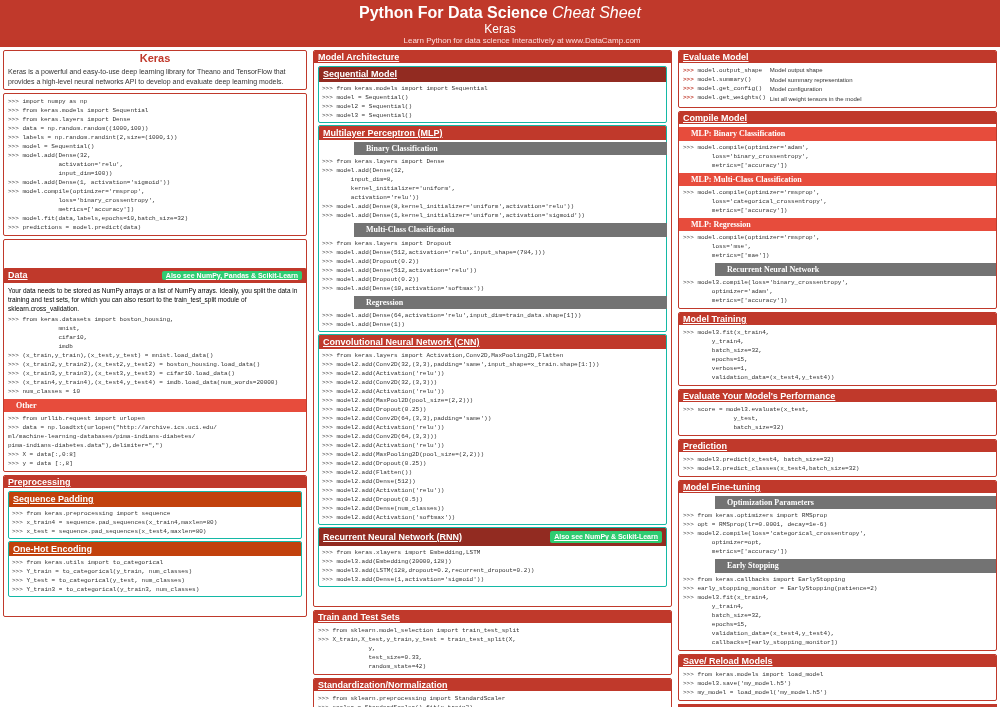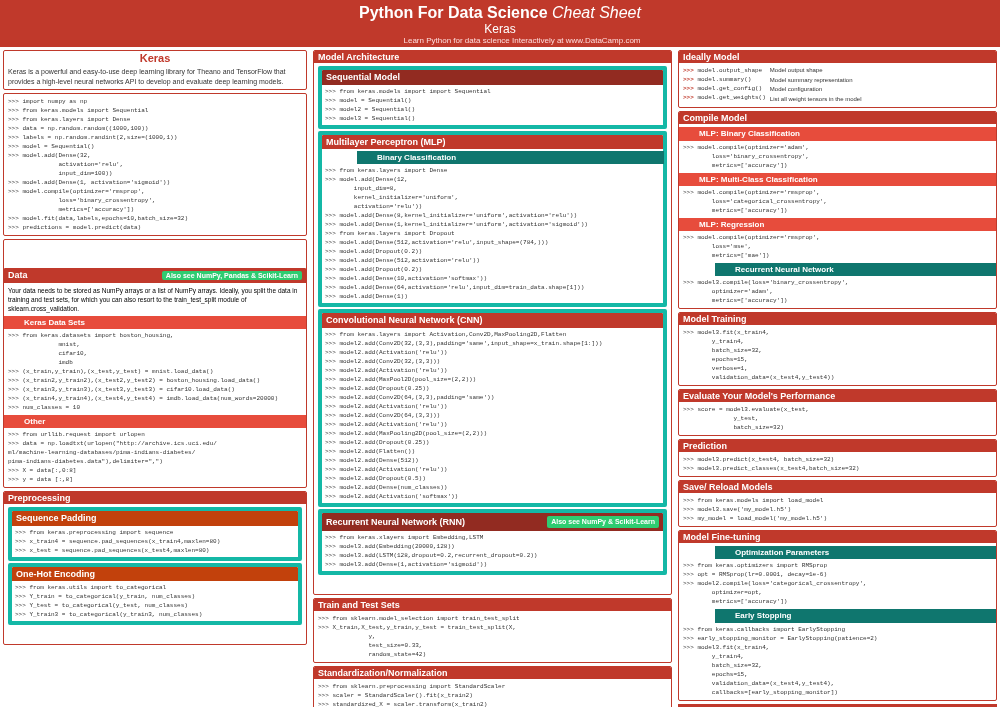--- a/index.html
+++ b/index.html
@@ -69,28 +69,28 @@
       padding: 3px 4px;
       font-size: 6.5px;
       line-height: 1.4;
     }
     .red { border-color: #c0392b; }
 
     
     .sub-header {
       background: #e74c3c;
       color: white;
-      font-family: Liberation Sans, sans-serif;
+      font-family: Liberation Serif, serif;
       font-size: 8px;
       font-weight: bold;
-      padding: 1px 20px;
+      padding: 1px 12px;
       margin: 3px -4px 2px -4px;
     }
     .sub-header:first-child { margin-top: 0; }
-    .sub-header.dark { background: #0f766e; margin-left: 32px; }
+    .sub-header.dark { background: #737373; margin-left: 32px; }
 
     .code { font-family: 'Courier New', monospace; font-size: 6px; color: #333; line-height: 1.5; }
     .code-line { display: block; }
     .prompt { color: #c0392b; font-weight: bold; }
     .keras-title {
       color: #c0392b;
       font-family: Arial, sans-serif;
       font-size: 11px;
       font-weight: bold;
       text-align: center;
@@ -105,26 +105,27 @@
     }
 
     .box-title {
       background: #c0392b;
       color: white;
       font-family: Arial, sans-serif;
       font-size: 9px;
       font-weight: bold;
       padding: 1px 4px;
       border-radius: 1px 1px 0 0;
+      text-decoration: underline;
     }
     .box-title.light-red { background: #c2410c; }
     .box-title.dark { background: #922b21; }
 
     .inner-section {
-      border: 4px solid #14b8a6;
+      border: 1px solid #14b8a6;
       border-radius: 2px;
       margin-bottom: 2px;
     }
     .inner-section:last-child { margin-bottom: 16px; }
 
     .also-see {
       background: #2ecc71;
       color: white;
       font-size: 7px;
       font-family: Arial, sans-serif;
@@ -190,21 +191,20 @@
         </div>
       </div>
 
       <div class="section red">
         <div class="box-title" style="display:flex;justify-content:space-between;align-items:center;margin-top:28px;">
           <span>Data</span>
           <span class="also-see">Also see NumPy, Pandas &amp; Scikit-Learn</span>
         </div>
         <div class="section-body">
           <div style="font-family:Arial,sans-serif;font-size:6.5px;margin-bottom:2px;">Your data needs to be stored as NumPy arrays or a list of NumPy arrays. Ideally, you split the data in training and test sets, for which you can also resort to the train_test_split module of sklearn.cross_validation.</div>
-          <div class="sub-header">Keras Data Sets</div>
           <div class="code multiline">&gt;&gt;&gt; from keras.datasets import boston_housing,
               mnist,
               cifar10,
               imdb
 &gt;&gt;&gt; (x_train,y_train),(x_test,y_test) = mnist.load_data()
 &gt;&gt;&gt; (x_train2,y_train2),(x_test2,y_test2) = boston_housing.load_data()
 &gt;&gt;&gt; (x_train3,y_train3),(x_test3,y_test3) = cifar10.load_data()
 &gt;&gt;&gt; (x_train4,y_train4),(x_test4,y_test4) = imdb.load_data(num_words=20000)
 &gt;&gt;&gt; num_classes = 10</div>
           <div class="sub-header">Other</div>
@@ -262,26 +262,28 @@
             <div class="box-title">Multilayer Perceptron (MLP)</div>
             <div style="padding:2px 3px;">
               <div class="sub-header dark">Binary Classification</div>
               <div class="code multiline">&gt;&gt;&gt; from keras.layers import Dense
 &gt;&gt;&gt; model.add(Dense(12,
         input_dim=8,
         kernel_initializer='uniform',
         activation='relu'))
 &gt;&gt;&gt; model.add(Dense(8,kernel_initializer='uniform',activation='relu'))
 &gt;&gt;&gt; model.add(Dense(1,kernel_initializer='uniform',activation='sigmoid'))</div>
+              <div class="sub-header dark">Multi-Class Classification</div>
               <div class="code multiline">&gt;&gt;&gt; from keras.layers import Dropout
 &gt;&gt;&gt; model.add(Dense(512,activation='relu',input_shape=(784,)))
 &gt;&gt;&gt; model.add(Dropout(0.2))
 &gt;&gt;&gt; model.add(Dense(512,activation='relu'))
 &gt;&gt;&gt; model.add(Dropout(0.2))
 &gt;&gt;&gt; model.add(Dense(10,activation='softmax'))</div>
+              <div class="sub-header dark">Regression</div>
               <div class="code multiline">&gt;&gt;&gt; model.add(Dense(64,activation='relu',input_dim=train_data.shape[1]))
 &gt;&gt;&gt; model.add(Dense(1))</div>
             </div>
           </div>
 
           <div class="inner-section">
             <div class="box-title">Convolutional Neural Network (CNN)</div>
             <div style="padding:2px 3px;">
               <div class="code multiline">&gt;&gt;&gt; from keras.layers import Activation,Conv2D,MaxPooling2D,Flatten
 &gt;&gt;&gt; model2.add(Conv2D(32,(3,3),padding='same',input_shape=x_train.shape[1:]))
@@ -343,21 +345,21 @@
             </div>
           </div>
         </div>
       </div>
 
     </div>
 
     <div class="col col-right">
 
       <div class="section red">
-        <div class="box-title">Ideally Model</div>
+        <div class="box-title">Evaluate Model</div>
         <div class="section-body">
           <div style="display:flex;gap:4px;">
             <div class="code">
               <span class="code-line"><span class="prompt">&gt;&gt;&gt; </span>model.output_shape</span>
               <span class="code-line"><span class="prompt">&gt;&gt;&gt; </span>model.summary()</span>
               <span class="code-line"><span class="prompt">&gt;&gt;&gt; </span>model.get_config()</span>
               <span class="code-line"><span class="prompt">&gt;&gt;&gt; </span>model.get_weights()</span>
             </div>
             <div style="font-family:Arial,sans-serif;font-size:6px;line-height:1.6;color:#333;flex:1;">
               <div>Model output shape</div>
@@ -414,49 +416,49 @@
 
       <div class="section red">
         <div class="box-title">Prediction</div>
         <div class="section-body">
           <div class="code multiline">&gt;&gt;&gt; model3.predict(x_test4, batch_size=32)
 &gt;&gt;&gt; model3.predict_classes(x_test4,batch_size=32)</div>
         </div>
       </div>
 
       <div class="section red">
-        <div class="box-title">Save/ Reload Models</div>
-        <div class="section-body">
-          <div class="code multiline">&gt;&gt;&gt; from keras.models import load_model
-&gt;&gt;&gt; model3.save('my_model.h5')
-&gt;&gt;&gt; my_model = load_model('my_model.h5')</div>
-        </div>
-      </div>
-
-      <div class="section red">
         <div class="box-title">Model Fine-tuning</div>
         <div class="section-body">
           <div class="sub-header dark">Optimization Parameters</div>
           <div class="code multiline">&gt;&gt;&gt; from keras.optimizers import RMSprop
 &gt;&gt;&gt; opt = RMSprop(lr=0.0001, decay=1e-6)
 &gt;&gt;&gt; model2.compile(loss='categorical_crossentropy',
         optimizer=opt,
         metrics=['accuracy'])</div>
           <div class="sub-header dark">Early Stopping</div>
           <div class="code multiline">&gt;&gt;&gt; from keras.callbacks import EarlyStopping
 &gt;&gt;&gt; early_stopping_monitor = EarlyStopping(patience=2)
 &gt;&gt;&gt; model3.fit(x_train4,
         y_train4,
         batch_size=32,
         epochs=15,
         validation_data=(x_test4,y_test4),
         callbacks=[early_stopping_monitor])</div>
         </div>
       </div>
 
+      <div class="section red">
+        <div class="box-title">Save/ Reload Models</div>
+        <div class="section-body">
+          <div class="code multiline">&gt;&gt;&gt; from keras.models import load_model
+&gt;&gt;&gt; model3.save('my_model.h5')
+&gt;&gt;&gt; my_model = load_model('my_model.h5')</div>
+        </div>
+      </div>
+
       <div class="footer-logo">
         <div class="dc-title">DataCamp</div>
 
       </div>
 
     </div>
   </div>
 </div>
 
 </body></html>

